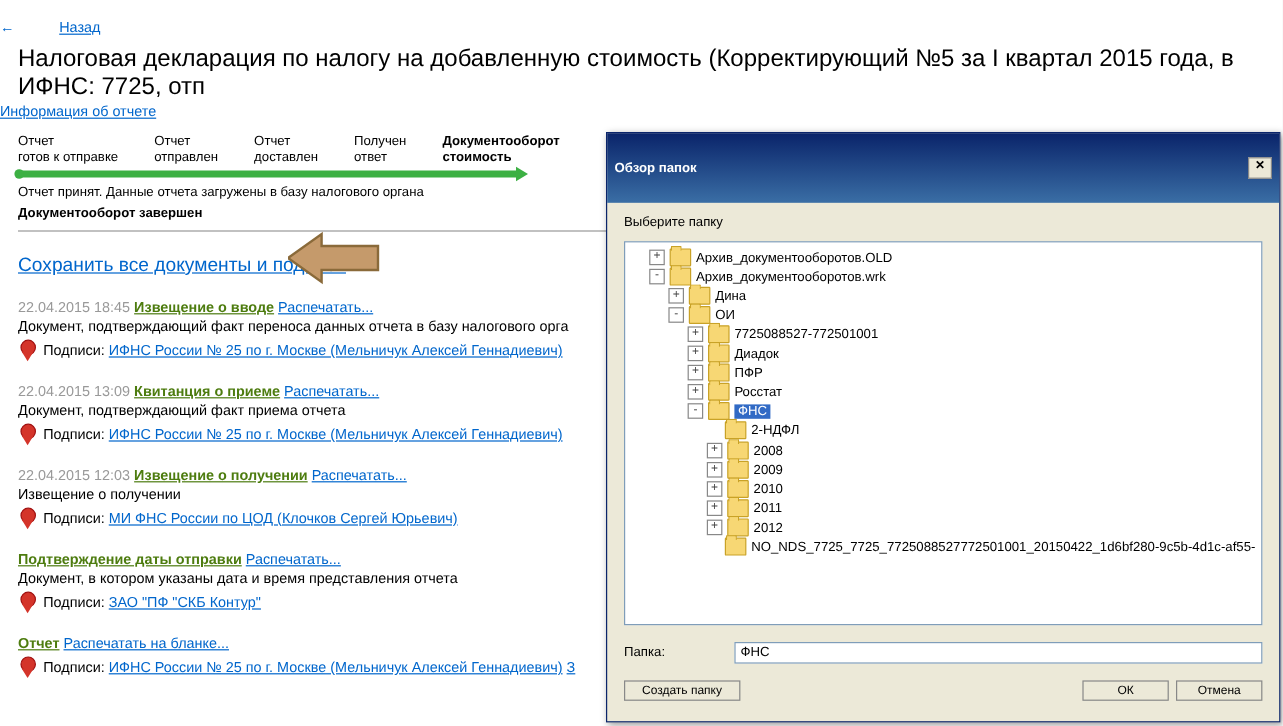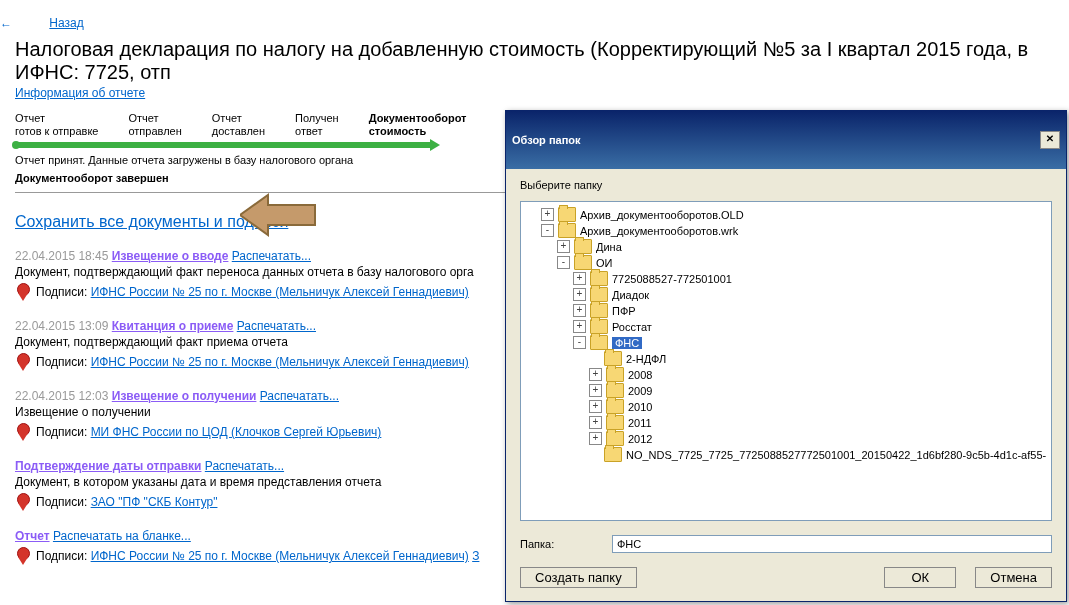--- a/index.html
+++ b/index.html
@@ -1,36 +1,36 @@
 <!DOCTYPE html>
 <html><head>
 <meta charset="utf-8">
 <style>
   html,body{margin:0;padding:0;font-family:Arial,Helvetica,sans-serif;font-size:12px;color:#000;background:#f0f0f0;}
   .page{background:#fff;width:1069px;height:605px;position:relative;overflow:hidden;}
   .back{color:#0066cc;margin:10px 0 0 30px;display:inline-block;}
   .back-arrow{color:#0066cc;margin-right:4px;}
   a,.link{color:#0066cc;text-decoration:underline;cursor:pointer;}
   .title{font-size:20px;font-weight:400;margin:8px 0 2px 15px;}
-  .info-link{margin-left:15px;}
+  .info-link{}
   .steps{display:flex;margin:12px 0 0 15px;align-items:flex-start;}
   .step{display:flex;flex-direction:column;margin-right:30px;font-size:11px;line-height:13px;}
   .step.bold{font-weight:700;}
   .progress{height:6px;background:#3cb043;margin:4px 15px 4px 15px;width:420px;border-radius:3px;position:relative;}
   .progress::before{content:"";position:absolute;left:-3px;top:-1px;width:8px;height:8px;background:#3cb043;border-radius:50%;}
   .progress::after{content:"";position:absolute;right:-5px;top:-3px;width:0;height:0;border-left:10px solid #3cb043;border-top:6px solid transparent;border-bottom:6px solid transparent;}
   .status-txt{margin:6px 0 0 15px;font-size:11px;}
   .status-bold{font-weight:700;}
   hr.sep{border:none;border-top:1px solid #999;margin:8px 15px 0 15px;width:1040px;}
   .body{margin:20px 0 0 15px;}
   .save-all{font-size:16px;}
   .arrow-annot{position:absolute;left:240px;top:190px;}
   .doc-block{margin-top:18px;font-size:12px;}
   .ts{color:#999;}
-  .doc-title{font-weight:700;color:#8b5cf6;text-decoration:underline;}
+  .doc-title{font-weight:700;color:#4d7c0f;text-decoration:underline;}
   .desc{margin-top:2px;}
   .sig-line{margin-top:4px;display:flex;align-items:center;}
   .ribbon{display:inline-block;width:15px;height:18px;margin-right:6px;position:relative;}
   .ribbon::before{content:"";position:absolute;top:0;left:2px;width:11px;height:11px;border-radius:50%;background:#d4342a;border:1px solid #a01010;}
   .ribbon::after{content:"";position:absolute;top:10px;left:3px;width:0;height:0;border-left:5px solid transparent;border-right:5px solid transparent;border-top:8px solid #d4342a;}
   
   .dlg{position:absolute;left:505px;top:110px;width:560px;height:490px;background:#ece9d8;border:1px solid #0a246a;box-shadow:2px 2px 6px rgba(0,0,0,.4);font-family:Tahoma,Arial,sans-serif;font-size:11px;}
   .dlg-title{background:linear-gradient(to bottom,#0a246a,#3a6ea5);color:#fff;font-weight:700;padding:20px 6px;display:flex;justify-content:space-between;align-items:center;}
   .dlg-close{width:18px;height:16px;background:#ece9d8;border:1px solid #888;color:#000;font-size:10px;text-align:center;line-height:14px;cursor:pointer;}
   .dlg-body{padding:10px 14px;}
@@ -40,23 +40,23 @@
   .node{display:inline-flex;align-items:center;cursor:pointer;}
   .exp{display:inline-block;width:11px;height:11px;border:1px solid #888;text-align:center;line-height:9px;font-size:10px;margin-right:4px;color:#444;background:#fff;}
   .exp.blank{border:none;}
   .fld{display:inline-block;width:16px;height:13px;background:#f7d774;border:1px solid #c9a227;border-radius:1px;margin-right:4px;position:relative;}
   .fld::before{content:"";position:absolute;top:-3px;left:0;width:7px;height:3px;background:#f7d774;border:1px solid #c9a227;border-bottom:none;border-radius:1px 1px 0 0;}
   .sel{background:#316ac5;color:#fff;padding:0 3px;}
   .dlg-row{display:flex;align-items:center;margin-top:14px;gap:37px;}
   .dlg-row label{width:55px;}
   .dlg-row input{flex:1;border:1px solid #7f9db9;padding:2px 4px;font-size:11px;background:#fff;}
   .dlg-btns{display:flex;justify-content:space-between;margin-top:14px;}
-  .xpbtn{background:#ece9d8;border:1px solid #888;padding:2px 14px;font-size:13px;cursor:pointer;min-width:72px;}
+  .xpbtn{background:#ece9d8;border:1px solid #888;padding:2px 14px;font-size:10px;cursor:pointer;min-width:72px;}
   .xpbtn.small{min-width:92px;}
-  .right-btns{display:flex;gap:19px;}
+  .right-btns{display:flex;gap:6px;}
 </style>
 </head>
 <body>
 
 <div class="page">
   <div style="margin-top:6px;">
     <span class="back-arrow">←</span>
     <a class="back link">Назад</a>
   </div>
   <div class="title">Налоговая декларация по налогу на добавленную стоимость (Корректирующий №5 за I квартал 2015 года, в ИФНС: 7725, отп</div>

